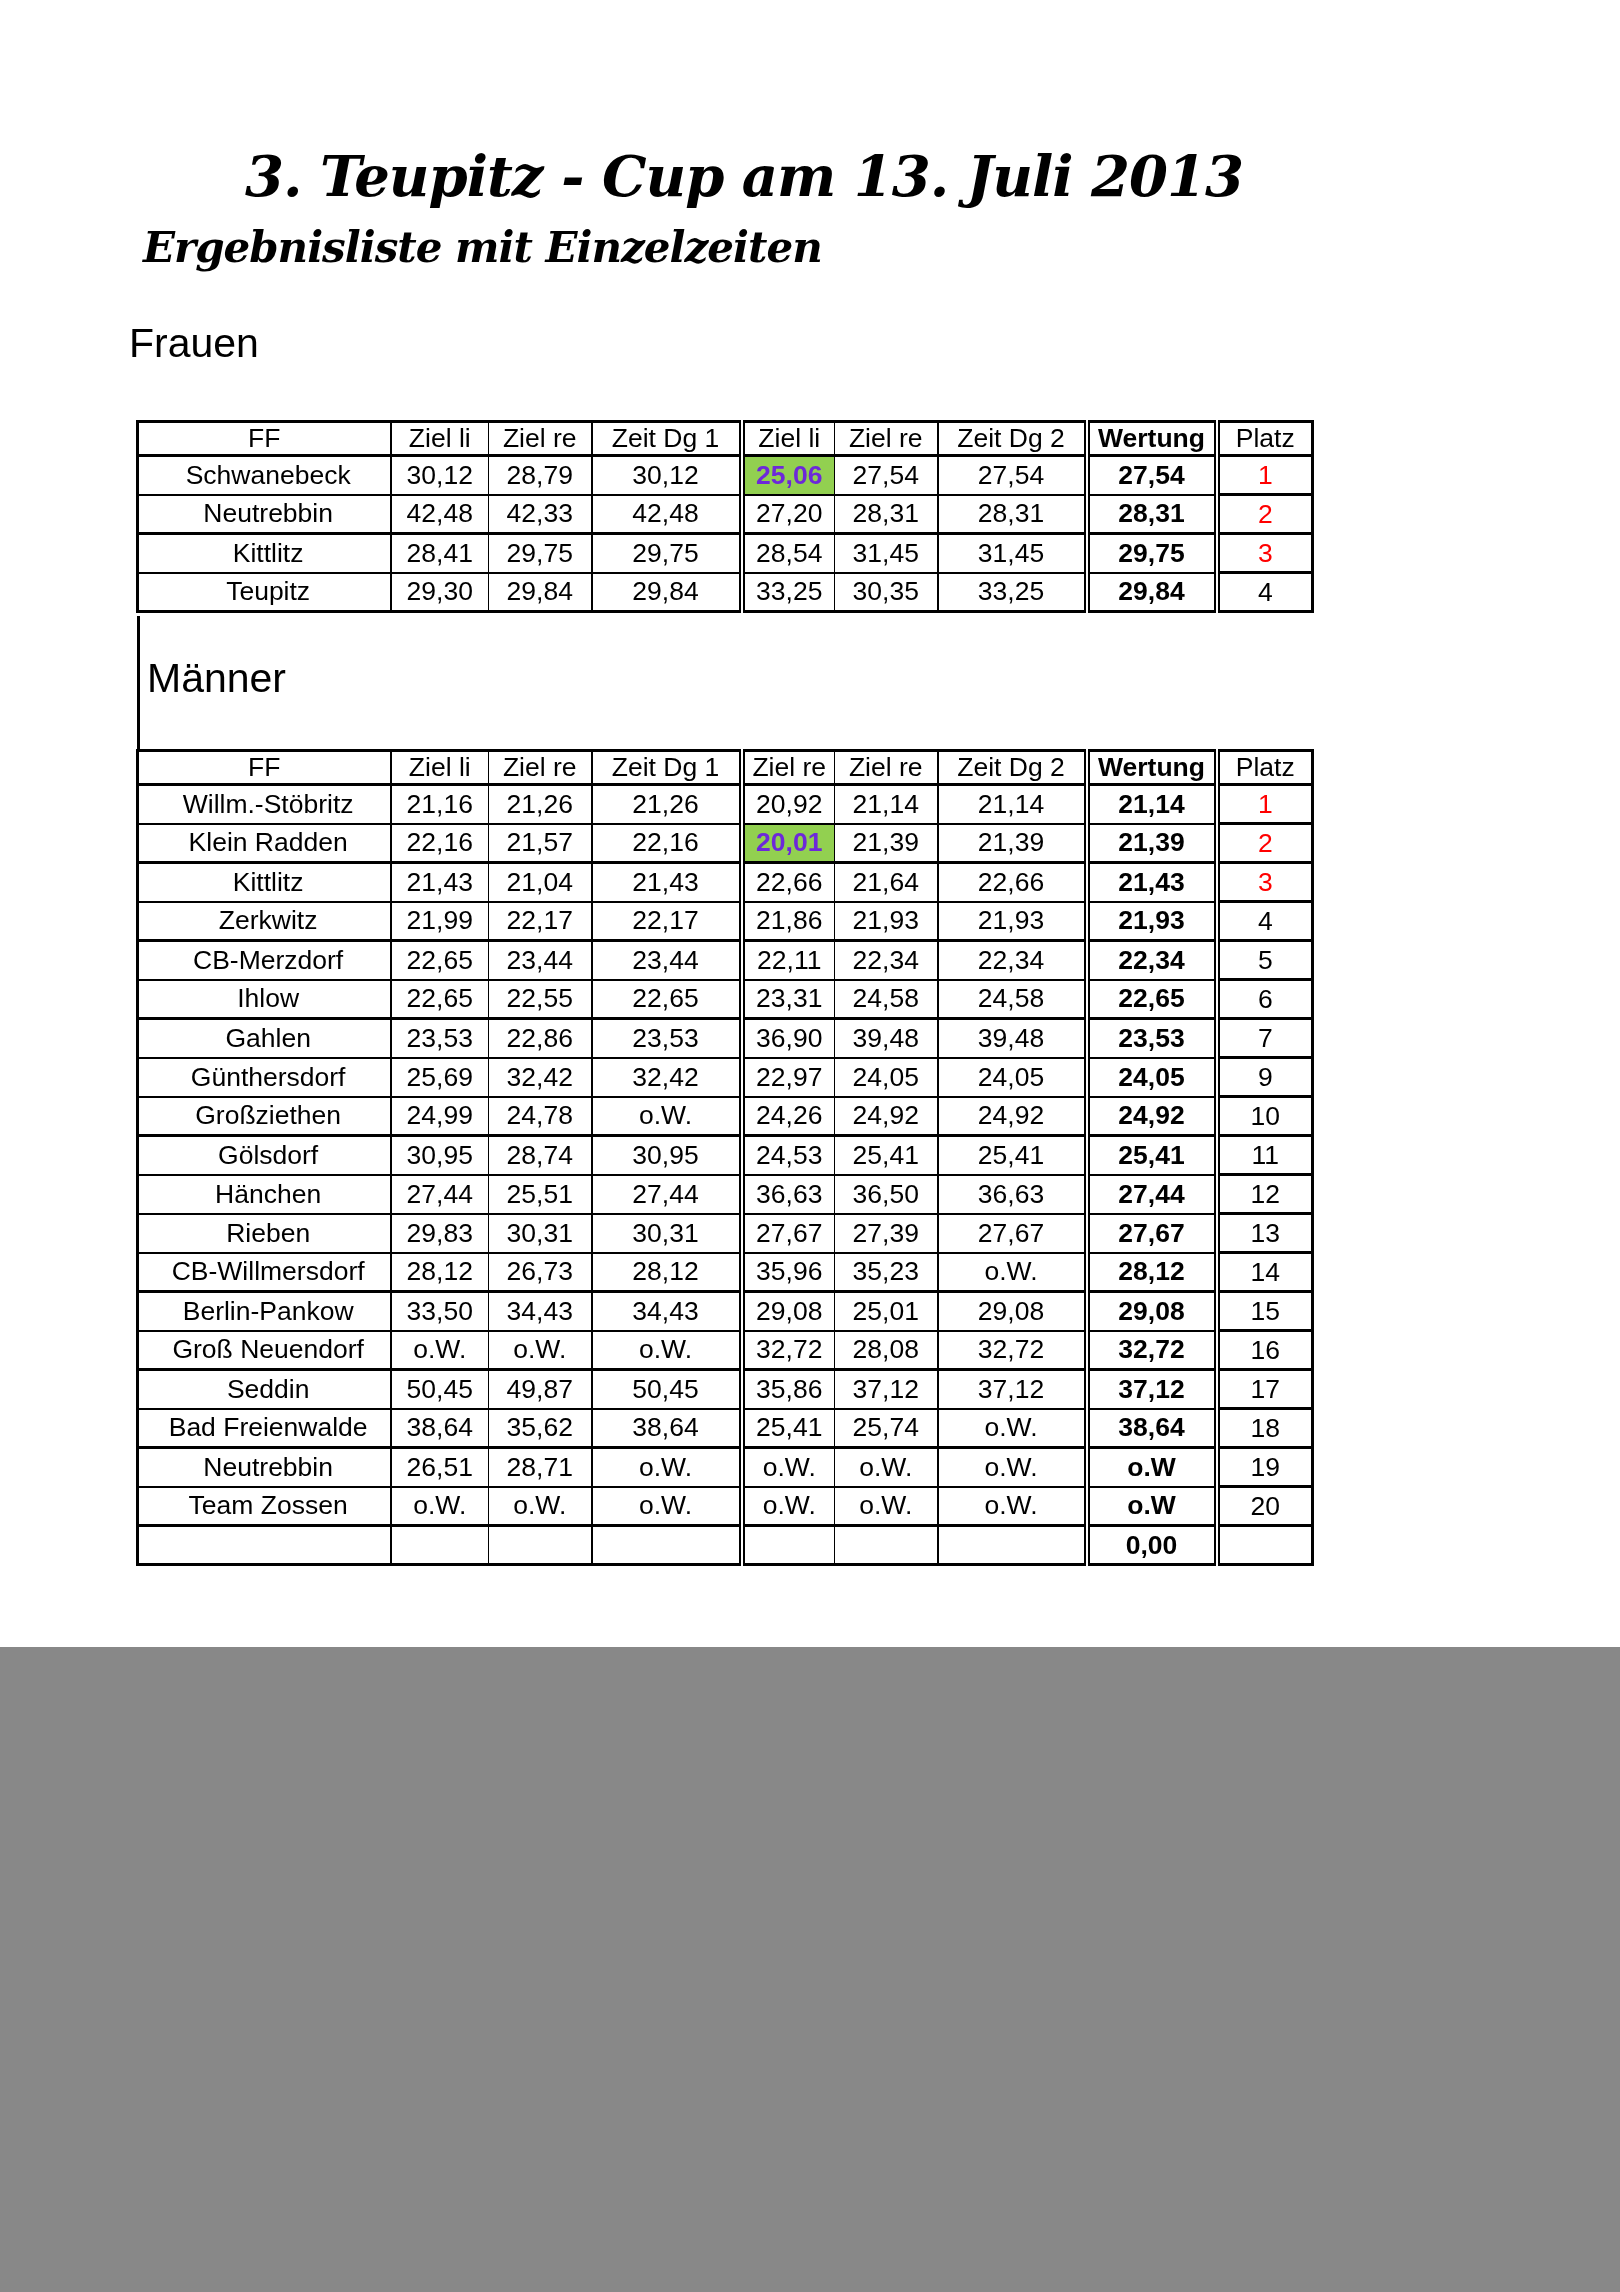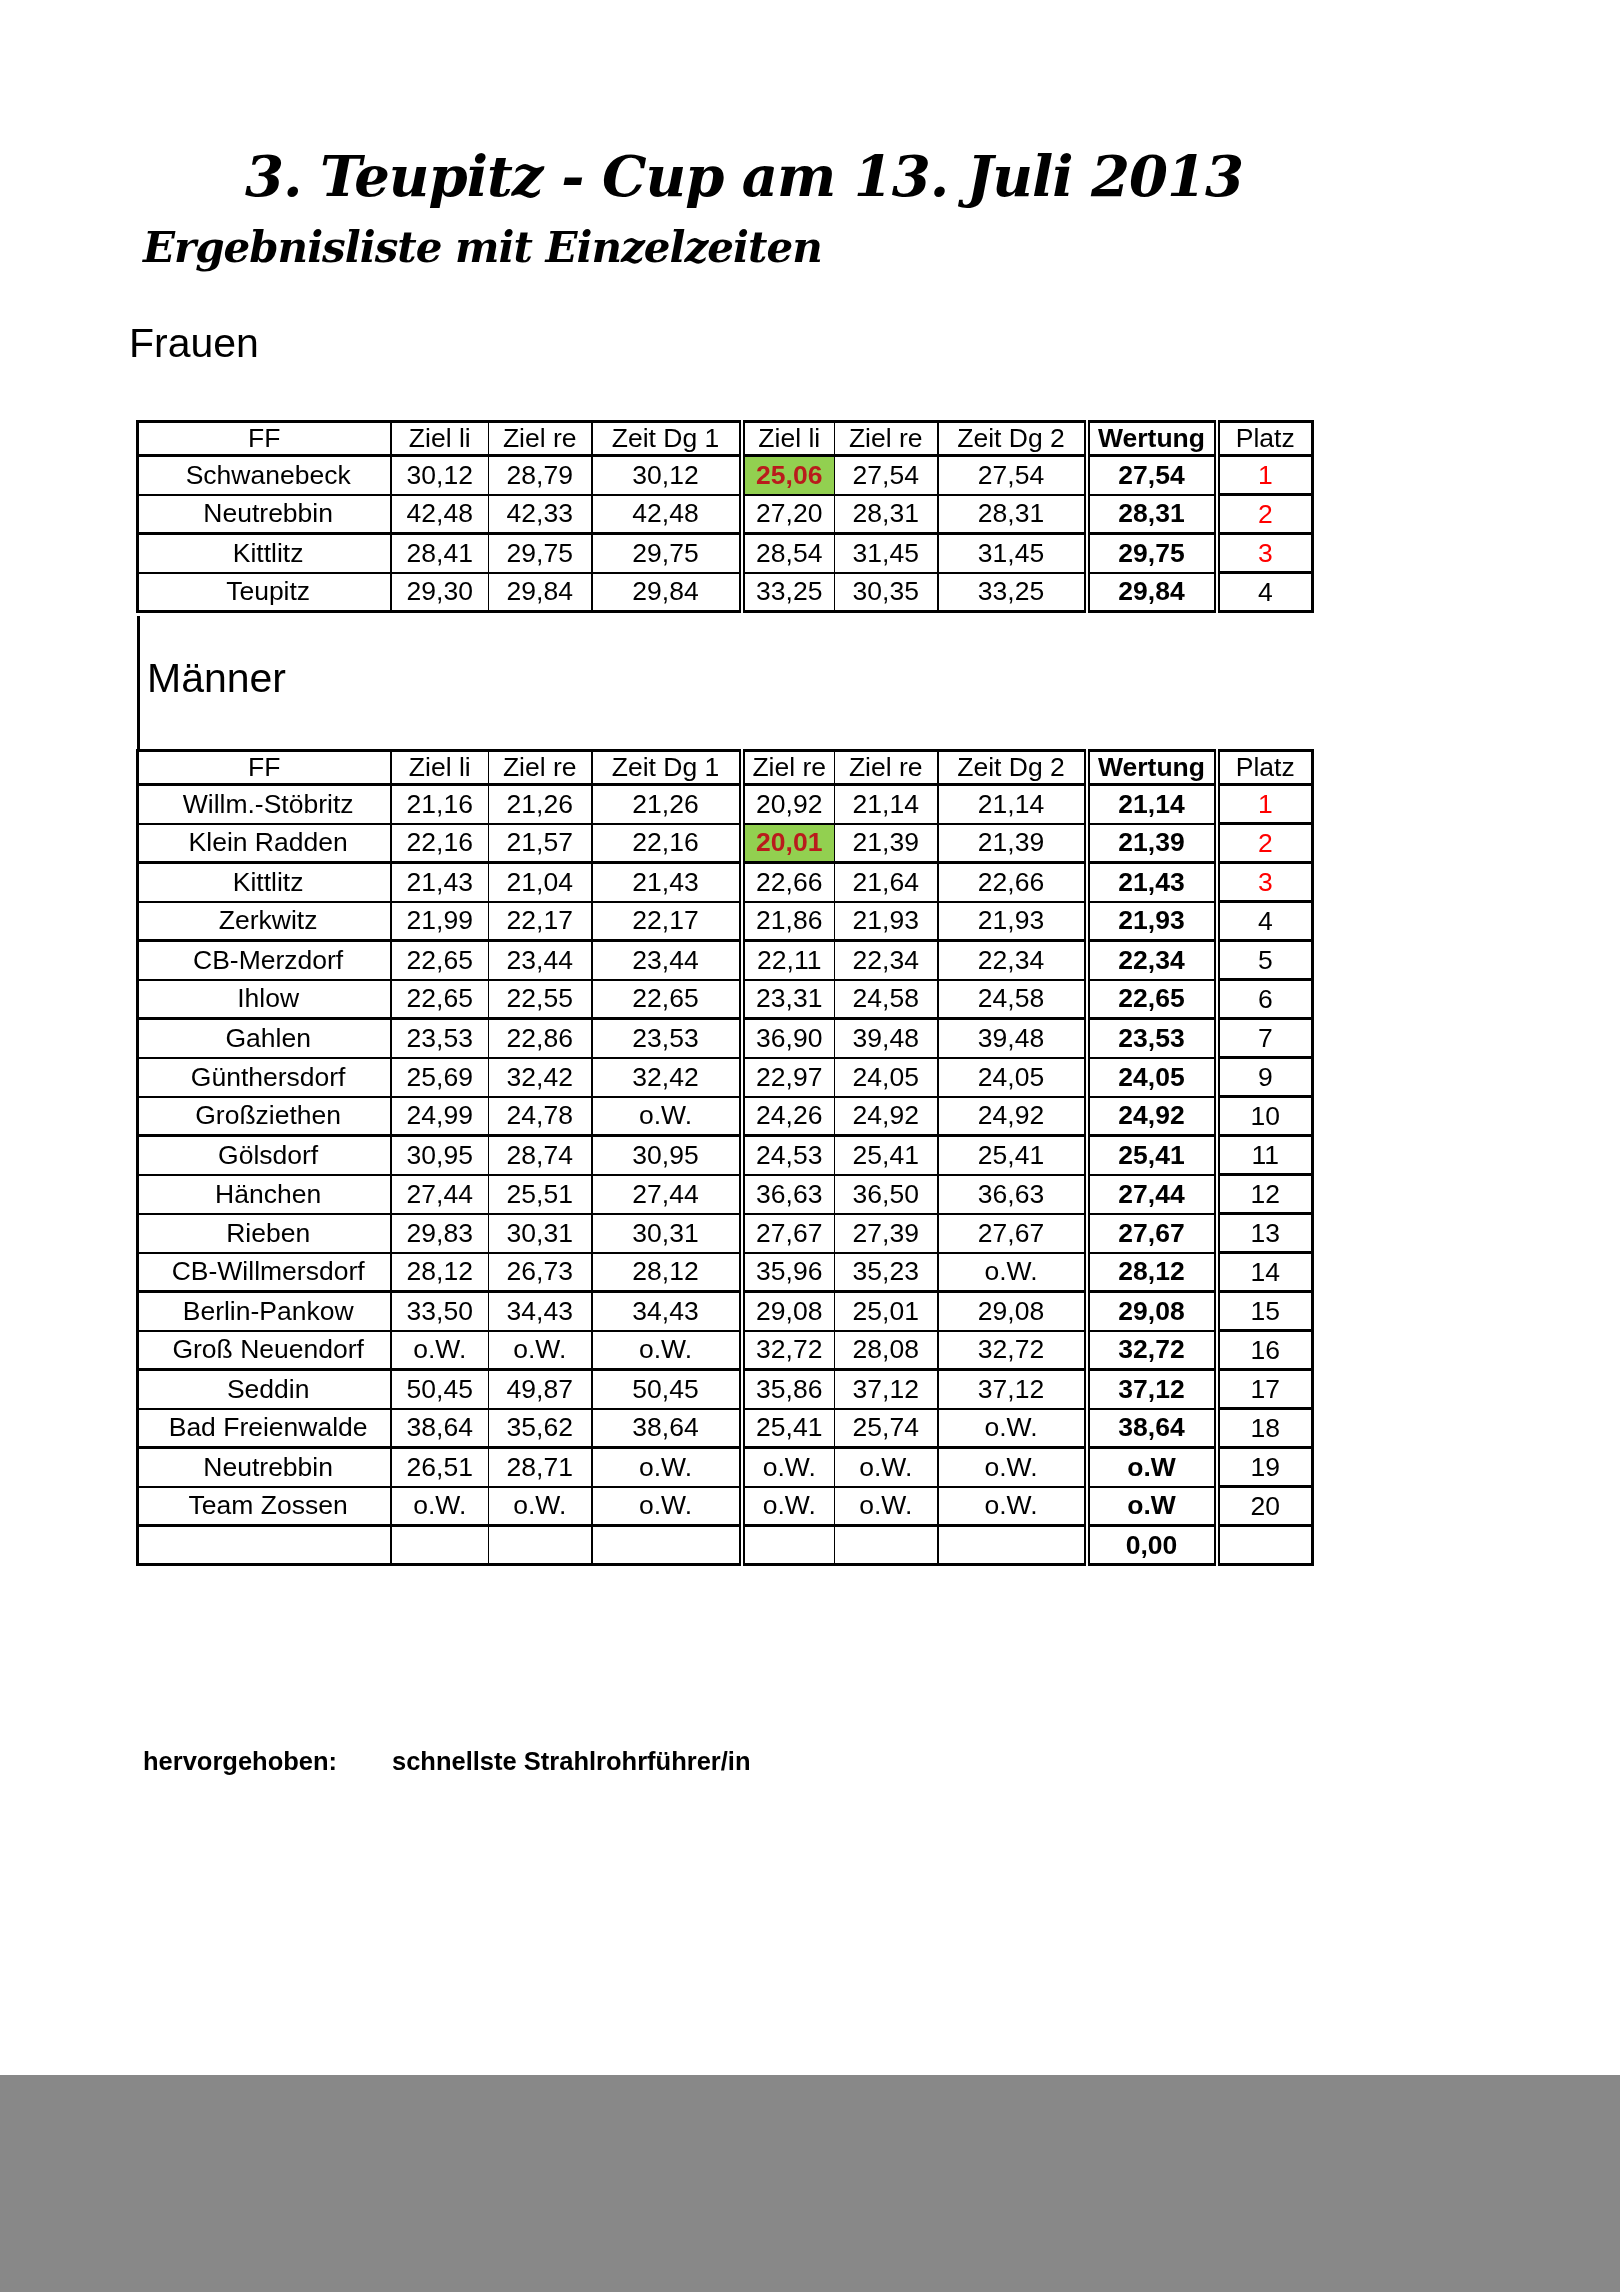--- a/index.html
+++ b/index.html
@@ -1,19 +1,19 @@
 <!DOCTYPE html>
 <html><head>
 <meta charset="utf-8">
 <style>
   html, body { margin: 0; padding: 0; background: #888; }
   .page {
     position: relative;
     width: 1620px;
-    height: 2075px;
+    height: 1647px;
     margin: 0 auto;
     background: #ffffff;
     font-family: "Liberation Sans", "DejaVu Sans", sans-serif;
     color: #000;
     overflow: hidden;
   }
 
   .title {
     position: absolute;
     left: 245px;
@@ -80,21 +80,21 @@
   .results .c0 { border-right: 2px solid #000; }
   .results td.c0 { text-align: center; padding-left: 7.8px; }
   .results .c1 { border-right: 1px solid #000; }
   .results .c2 { border-right: 2px solid #000; }
   .results .c4 { border-left: 6.9px double #000; border-right: 1px solid #000; }
   .results .c5 { border-right: 2px solid #000; }
   .results .c7 { border-left: 6.9px double #000; font-weight: bold; }
   .results .c8 { border-left: 6.9px double #000; }
   .results td.c8 { border-bottom: 3.9px solid #000; }
 
-  .results td.hl  { background: #92d050; color: #b91c1c; font-weight: 700; }
+  .results td.hl  { background: #92d050; color: #6d28d9; font-weight: 700; }
   .results td.red { color: #ff0000; }
 
   .connector {
     position: absolute;
     left: 137px;
     top: 616px;
     width: 2.9px;
     height: 133px;
     background: #000;
   }

